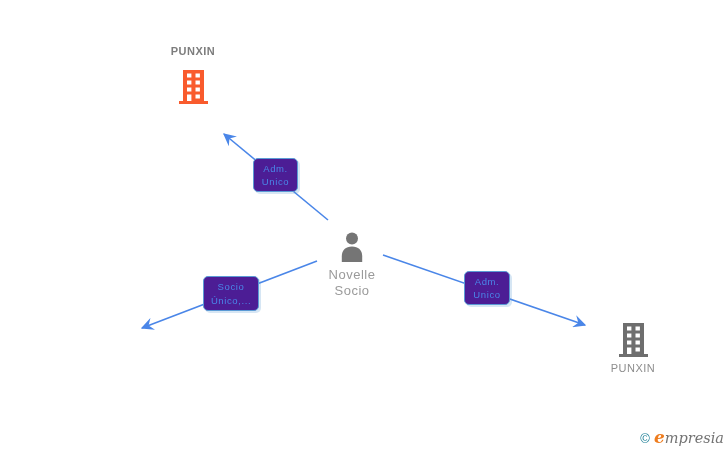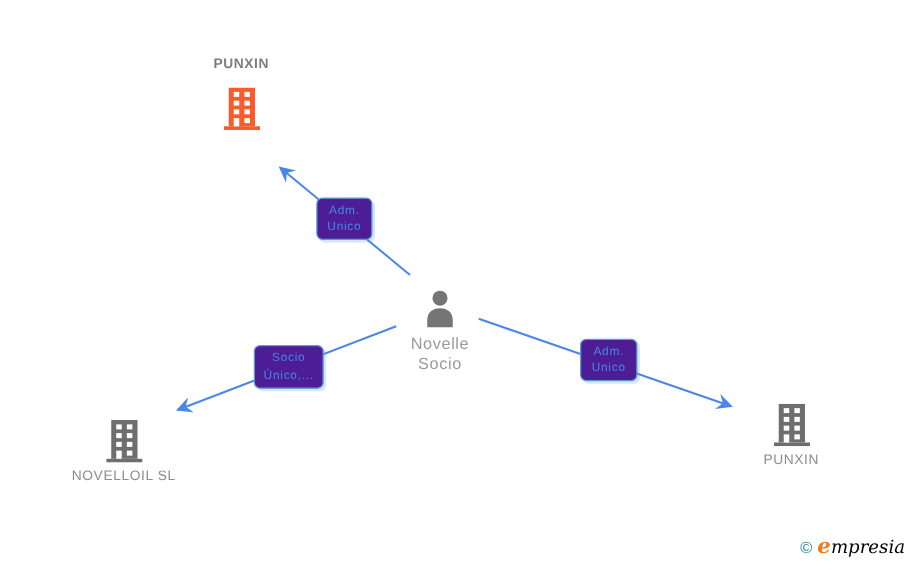--- a/index.html
+++ b/index.html
@@ -32,21 +32,21 @@
     box-sizing:border-box;
   }
 
   
   .logo{
     position:absolute;right:4px;bottom:3px;display:flex;align-items:baseline;cursor:pointer;
     font-family:"DejaVu Serif",serif;
   }
   .logo .copy{color:#1d7f96;font-size:13px;font-family:"Liberation Sans",sans-serif;margin-right:4px;}
   .logo .e{color:#ee7c1e;font-size:17px;font-style:italic;font-weight:bold;}
-  .logo .rest{color:#000000;font-size:14.5px;font-style:italic;}
+  .logo .rest{color:#737373;font-size:14.5px;font-style:italic;}
 </style>
 </head>
 <body>
 
 <div class="canvas">
 
   <svg class="edges-svg">
     <defs>
       <marker id="arrow" viewBox="0 0 10 10" refX="9" refY="5" markerWidth="8" markerHeight="8" orient="auto-start-reverse">
         <path d="M0,0 L10,5 L0,10 L3.5,5 Z" fill="#4a86e8"></path>
@@ -79,37 +79,20 @@
     <svg class="icon" width="30" height="31" viewBox="0 0 30 31" style="color:#757575;">
       <circle cx="15" cy="7.5" r="6" fill="currentColor"></circle>
       <path d="M15,15.5 C8.6,15.5 4.8,19.3 4.8,25.2 L4.8,31 L25.2,31 L25.2,25.2 C25.2,19.3 21.4,15.5 15,15.5 Z" fill="currentColor"></path>
     </svg>
     <div class="person-name" style="margin-top:5px;">
       <div>Novelle</div>
       <div>Socio</div>
     </div>
   </div>
 
-  <div class="node" style="left:29px;top:336px;width:140px;">
-    <svg class="icon" width="29" height="34" viewBox="0 0 29 34" style="color:#6e6e6e;">
-      <rect x="4" y="0" width="21" height="31" fill="currentColor"></rect>
-      <rect x="0" y="31" width="29" height="3" fill="currentColor"></rect>
-      <rect x="8" y="3.5" width="4.4" height="4" fill="#ffffff"></rect>
-      <rect x="16.5" y="3.5" width="4.4" height="4" fill="#ffffff"></rect>
-      <rect x="8" y="10.5" width="4.4" height="4" fill="#ffffff"></rect>
-      <rect x="16.5" y="10.5" width="4.4" height="4" fill="#ffffff"></rect>
-      <rect x="8" y="17.5" width="4.4" height="4" fill="#ffffff"></rect>
-      <rect x="16.5" y="17.5" width="4.4" height="4" fill="#ffffff"></rect>
-      <rect x="16.5" y="24.5" width="4.4" height="4" fill="#ffffff"></rect>
-      <rect x="8" y="24.5" width="4.4" height="6.5" fill="#ffffff"></rect>
-    </svg>
-    <div class="company-caption" style="margin-top:4px;">
-      <div>NOVELLOIL  SL</div>
-    </div>
-  </div>
 
   <div class="node" style="left:563px;top:323px;width:140px;">
     <svg class="icon" width="29" height="34" viewBox="0 0 29 34" style="color:#6e6e6e;">
       <rect x="4" y="0" width="21" height="31" fill="currentColor"></rect>
       <rect x="0" y="31" width="29" height="3" fill="currentColor"></rect>
       <rect x="8" y="3.5" width="4.4" height="4" fill="#ffffff"></rect>
       <rect x="16.5" y="3.5" width="4.4" height="4" fill="#ffffff"></rect>
       <rect x="8" y="10.5" width="4.4" height="4" fill="#ffffff"></rect>
       <rect x="16.5" y="10.5" width="4.4" height="4" fill="#ffffff"></rect>
       <rect x="8" y="17.5" width="4.4" height="4" fill="#ffffff"></rect>

